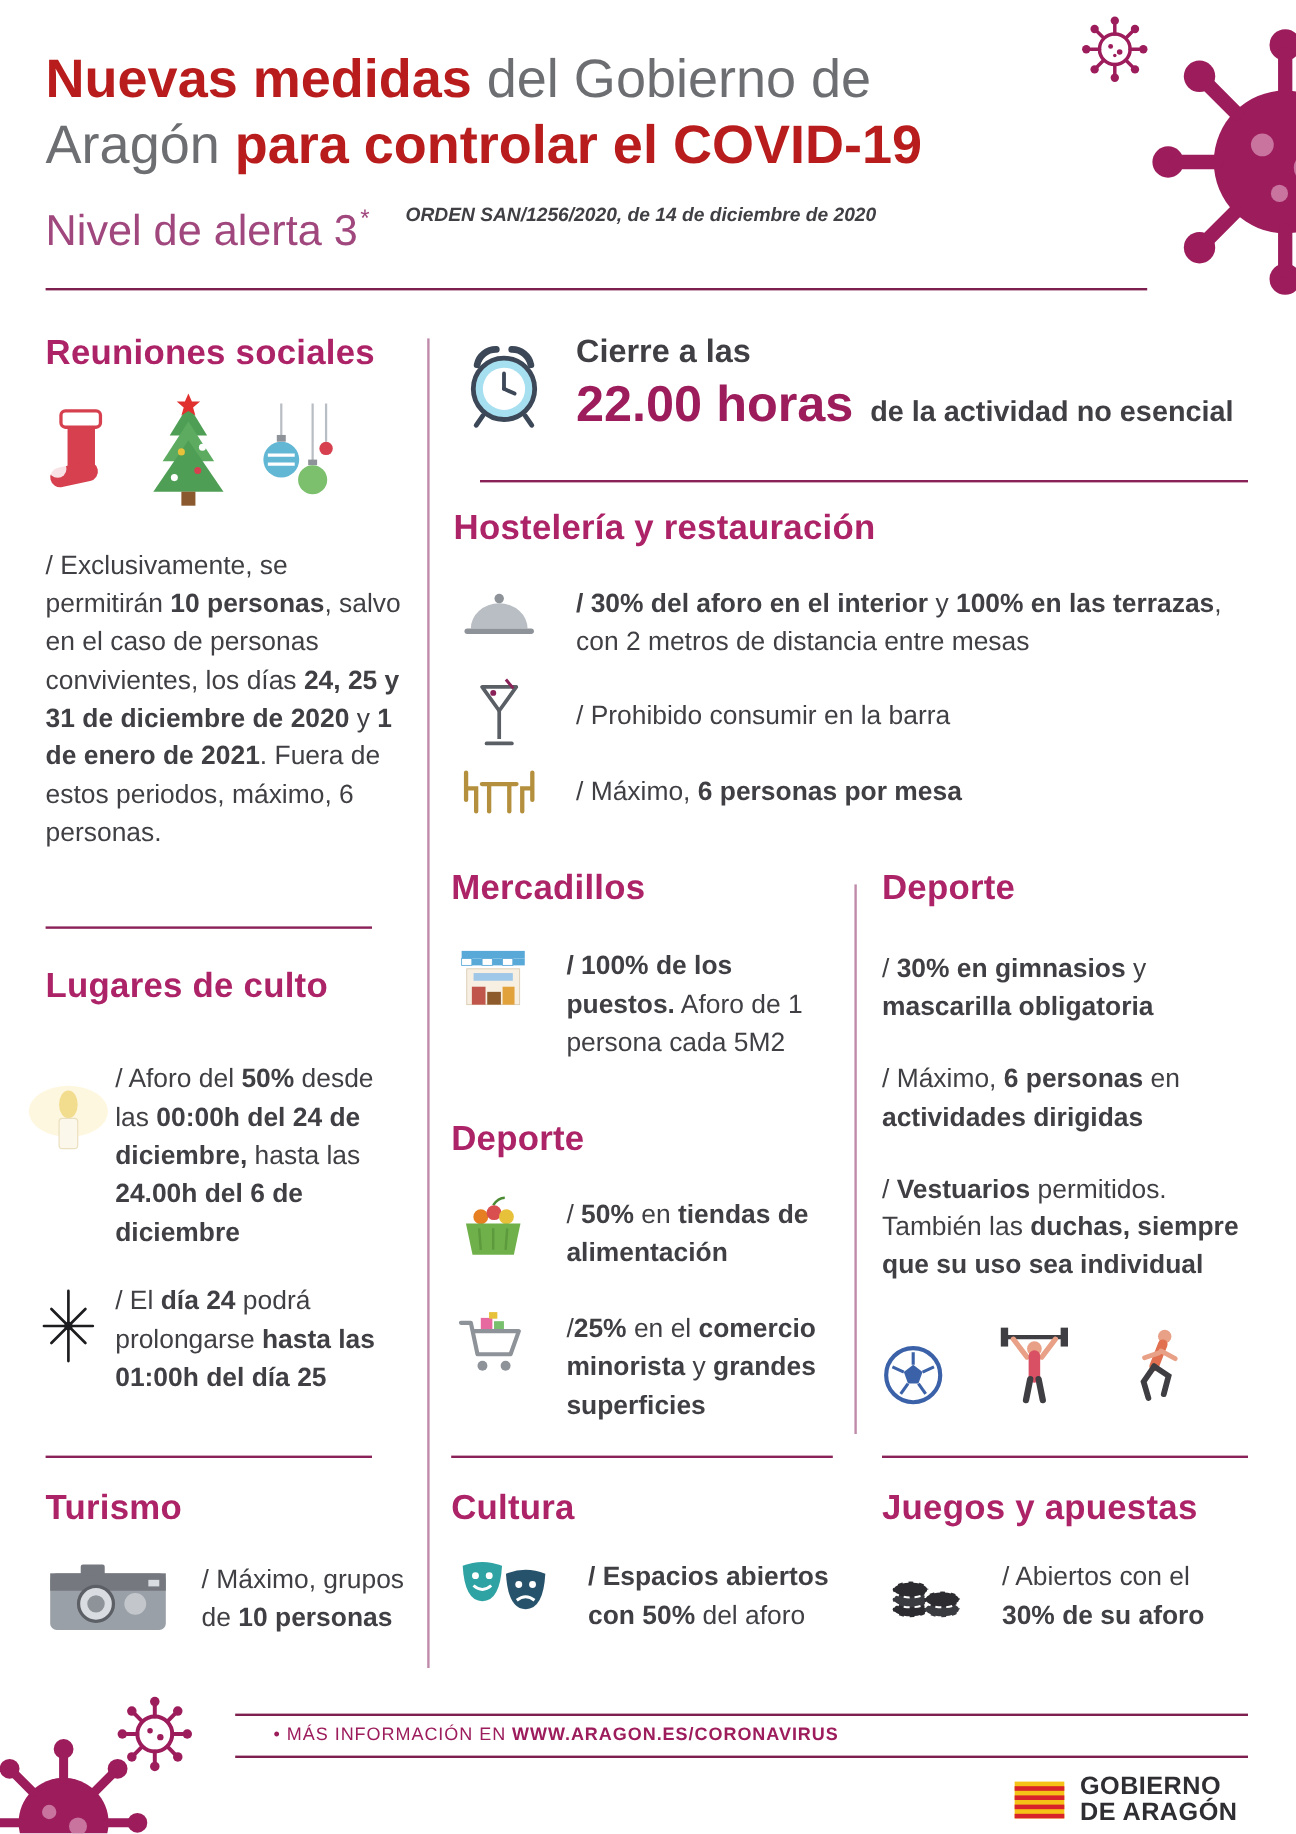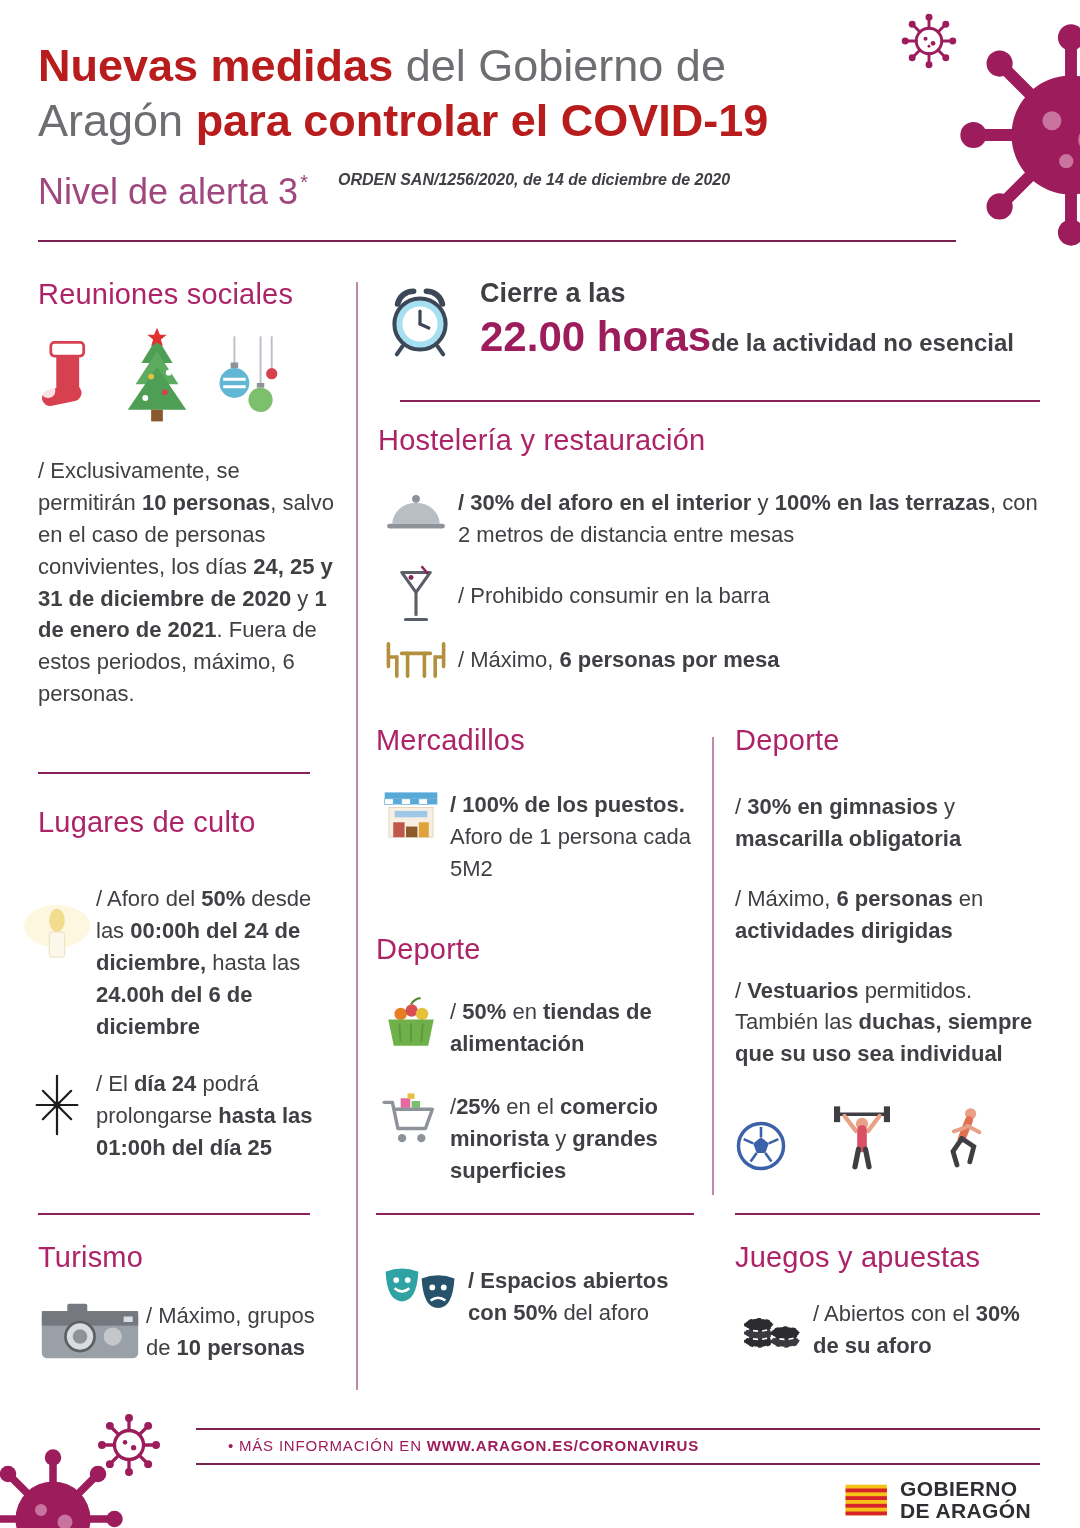--- a/index.html
+++ b/index.html
@@ -3,37 +3,37 @@
 <meta charset="utf-8">
 <title>Infografía</title>
 <style>
   *{margin:0;padding:0;box-sizing:border-box}
   html,body{background:#ffffff}
   .page{position:relative;width:1080px;height:1528px;background:#ffffff;overflow:hidden;
         font-family:"Liberation Sans","DejaVu Sans",sans-serif;color:#3f3f44}
   .abs{position:absolute}
   .rule{position:absolute;height:2px;background:#7d1f4f}
   .vrule{position:absolute;width:2px;background:#c08bab}
-  .sec-h{font-size:29px;font-weight:400;color:#ad2368;letter-spacing:.2px}
+  .sec-h{font-size:29px;font-weight:700;color:#ad2368;letter-spacing:.2px}
   .body-t{font-size:22px;line-height:1.45;color:#3f3f44}
   .b{font-weight:700}
-  .item{display:flex;gap:4px;align-items:flex-start}
+  .item{display:flex;gap:26px;align-items:flex-start}
   .item .ic{flex:none;display:flex;justify-content:center;align-items:flex-start}
   .item p{flex:1}
   
   .title{font-size:45px;line-height:1.23;font-weight:700}
   .t-accent{color:#b91c1c;font-weight:700}
   .t-gray{color:#6c6e71;font-weight:400}
   .alert-row{display:flex;align-items:flex-start;margin-top:22px}
   .alert{font-size:36px;color:#a0487e}
   .alert-sup{font-size:20px;color:#a0487e;vertical-align:super;margin-left:2px}
   .order{font-style:italic;font-weight:700;font-size:16px;color:#3f3f44;margin-left:30px}
   
   .closure-intro{font-size:27px;font-weight:700;color:#3f3f44}
-  .closure-line{display:flex;align-items:baseline;margin-top:4px}
+  .closure-line{display:flex;align-items:baseline;gap:14px;margin-top:4px}
   .closure-time{font-size:42px;font-weight:700;color:#9c1c5c}
   .closure-detail{font-size:24px;font-weight:700;color:#3f3f44}
   
   .xmas-icons{display:flex;align-items:flex-end;gap:16px;margin-top:16px;height:104px}
   .sport-icons{display:flex;gap:44px;align-items:flex-end;margin-top:32px}
   .footer-info{font-size:15px;letter-spacing:.8px;color:#9c1c5c}
   .logo{display:flex;align-items:center;gap:10px}
   .logo-text{font-size:21px;font-weight:700;color:#2f2f33;line-height:1.05;letter-spacing:.4px}
 </style>
 </head>
@@ -353,20 +353,21 @@
         <g stroke="#3e3e43" stroke-width="6" stroke-linecap="round" fill="none">
           <path d="M31 42 L46 52 L41 71"></path>
           <path d="M31 42 L20 58 L25 75"></path>
         </g>
       </svg>
     </div>
   </section>
 
   <div class="rule" style="left:376px;top:1213px;width:318px;background:#8a2158"></div>
   <section class="abs" style="left:376px;top:1241px;width:318px">
+    <h2 class="sec-h">Cultura</h2>
     <div class="item" style="margin-top:24px">
       <span class="ic" style="width:88px">
         <svg style="width:82px;height:58px" viewBox="0 0 100 70">
           <path d="M8 8 Q28 0 48 8 Q46 44 28 44 Q10 44 8 8" fill="#2fa3a3"></path>
           <circle cx="21" cy="18" r="3.5" fill="#ffffff"></circle>
           <circle cx="35" cy="18" r="3.5" fill="#ffffff"></circle>
           <path d="M19 28 Q28 36 37 28" stroke="#ffffff" stroke-width="3" fill="none"></path>
           <path d="M52 16 Q72 8 92 16 Q90 52 72 52 Q54 52 52 16" fill="#27526b"></path>
           <circle cx="65" cy="27" r="3.5" fill="#ffffff"></circle>
           <circle cx="79" cy="27" r="3.5" fill="#ffffff"></circle>

